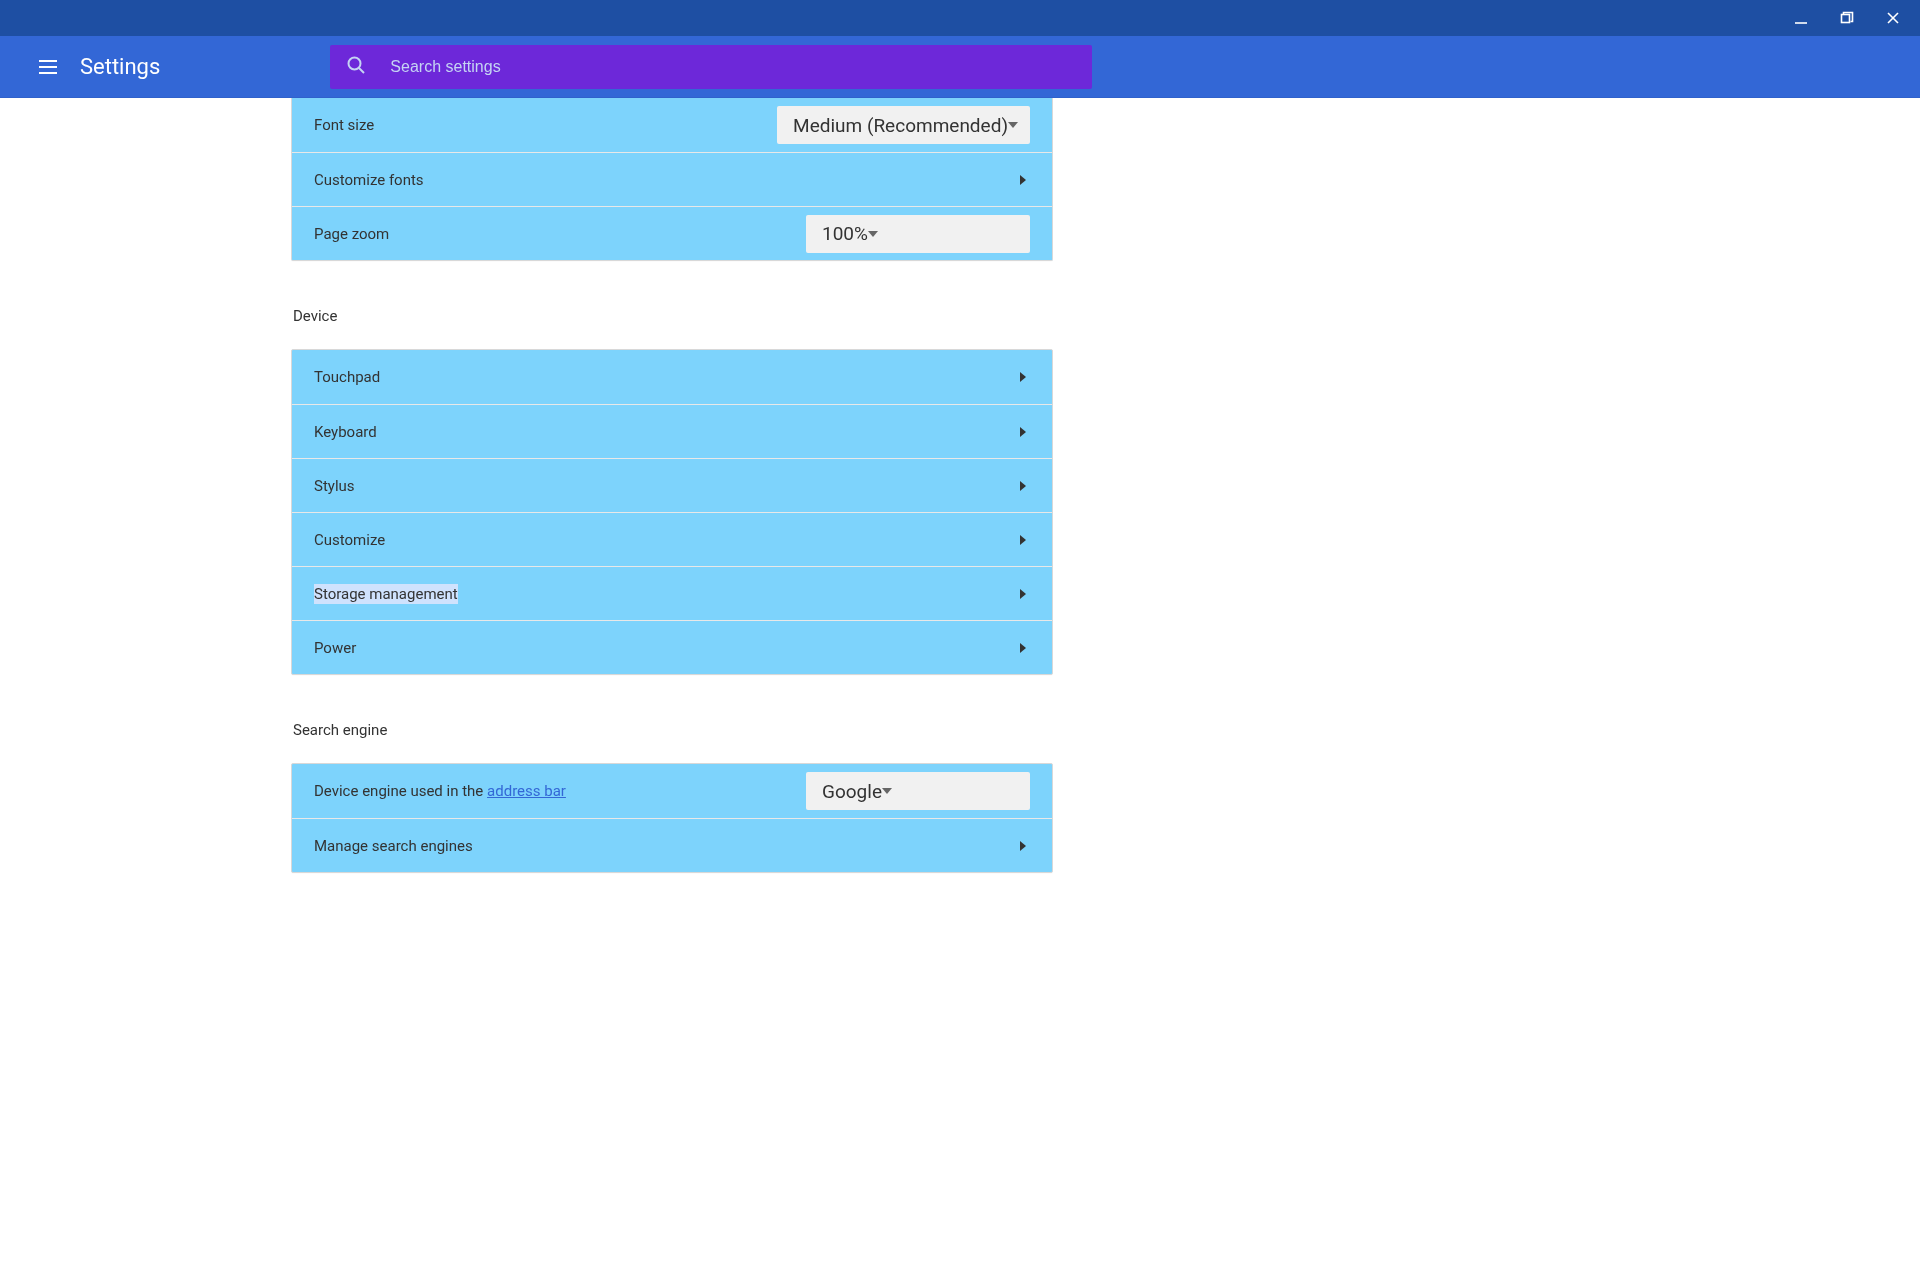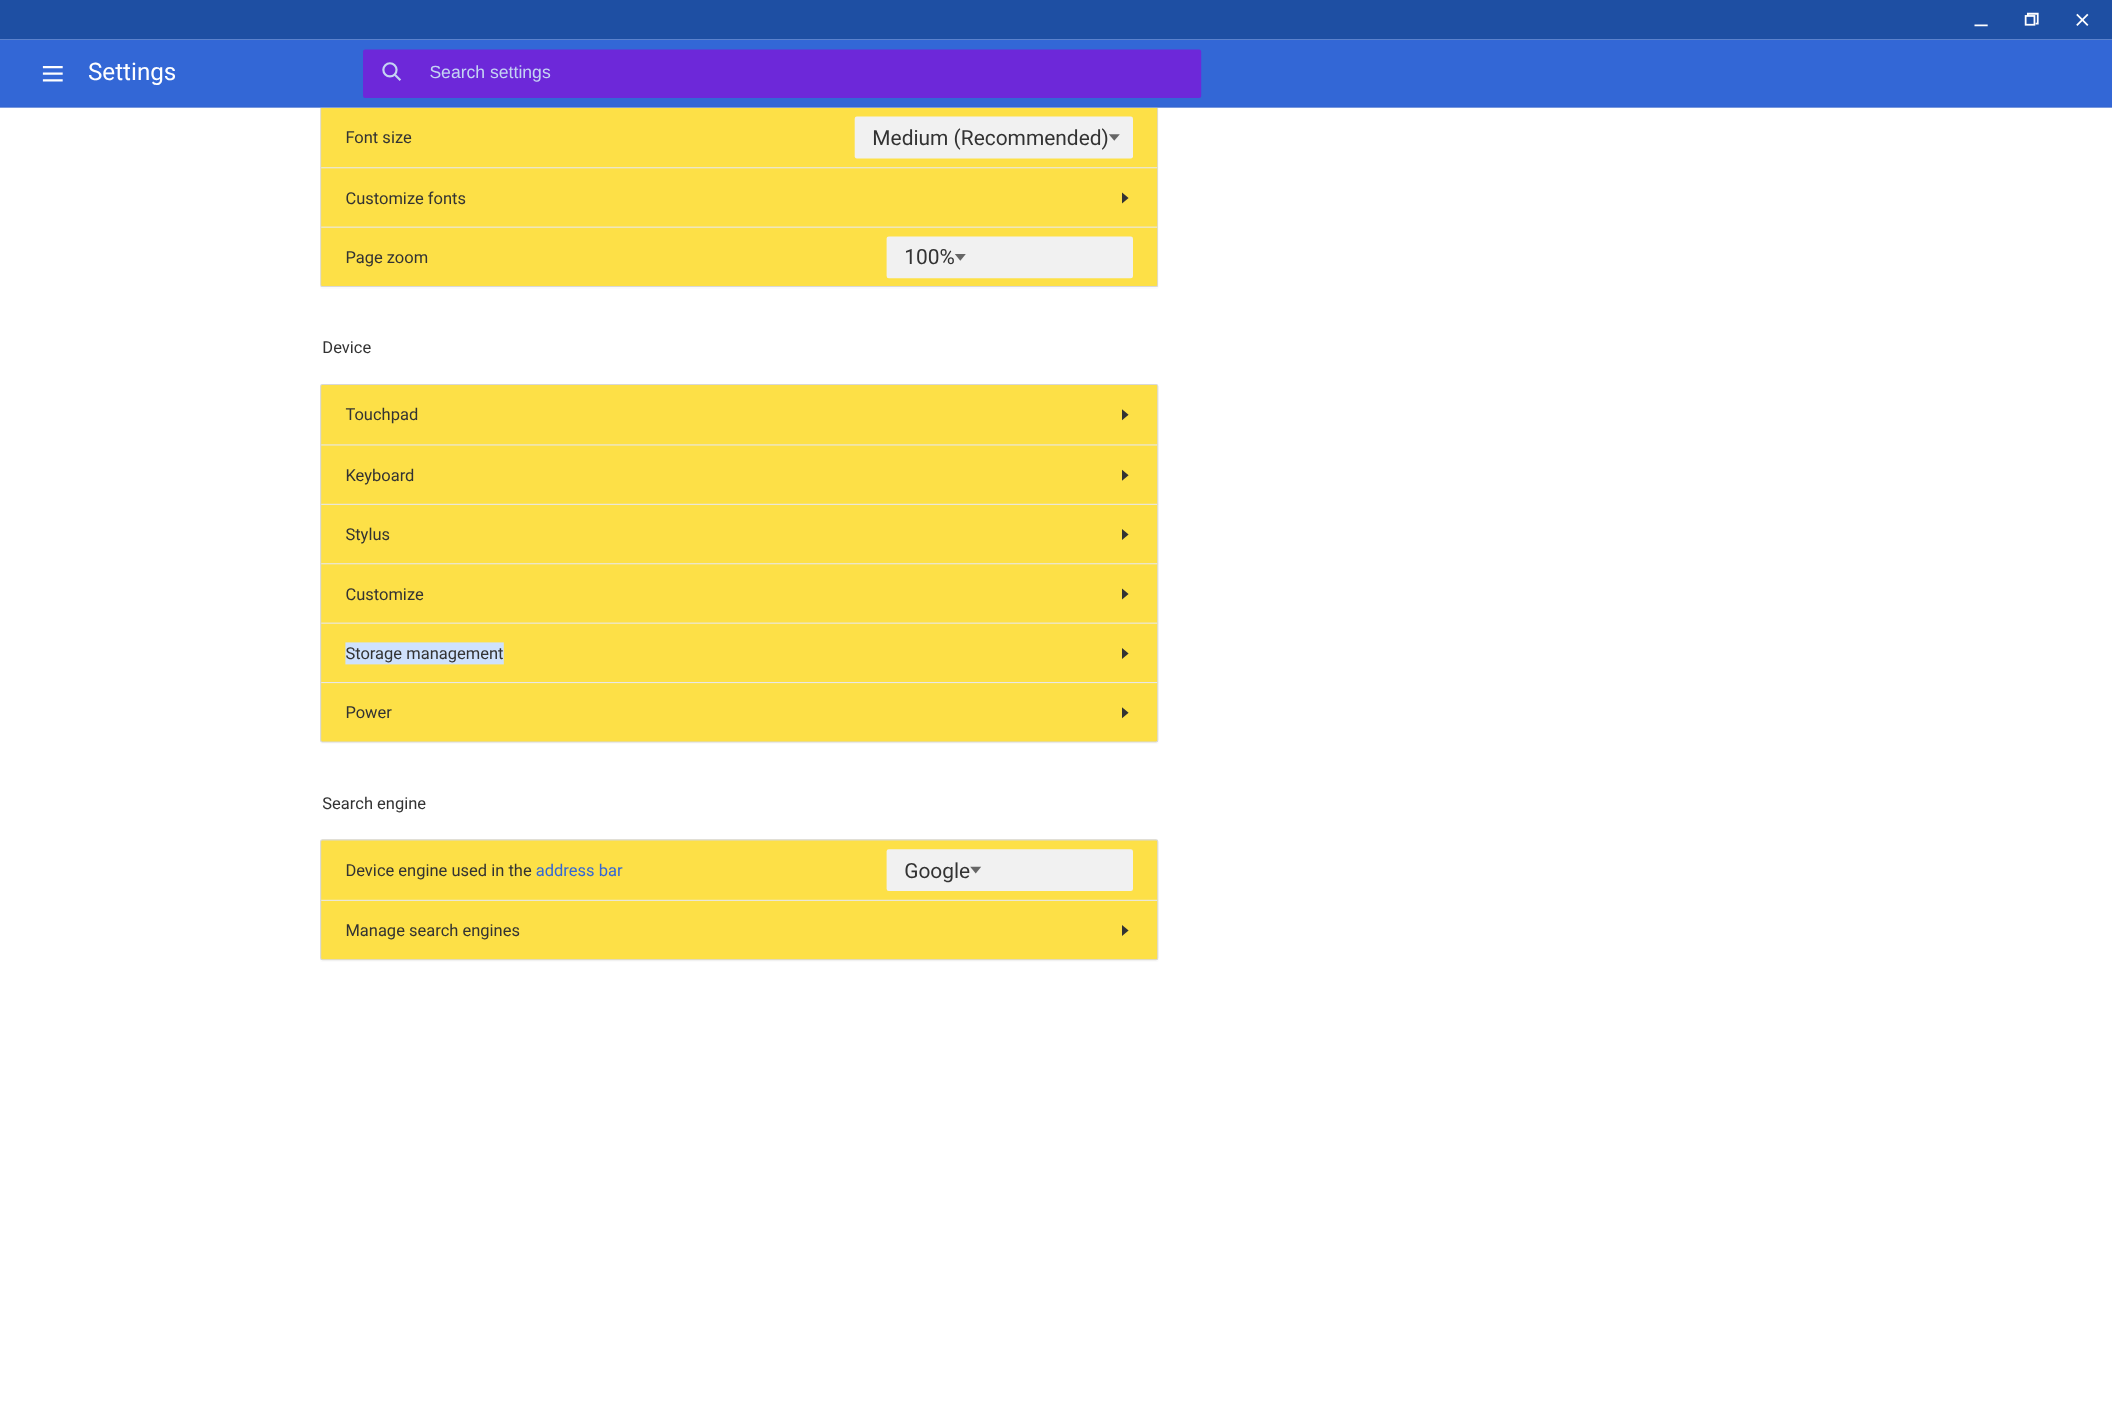--- a/index.html
+++ b/index.html
@@ -80,21 +80,21 @@
     }
     .scroll-inner {
       width: 762px;
       margin-left: 291px;
       padding-top: 0;
       padding-bottom: 40px;
     }
     .card {
       border: 1px solid #d8d8d8;
       border-radius: 2px;
-      background:#fde047;
+      background:#7dd3fc;
       box-shadow: 0 1px 1px rgba(0,0,0,0.02);
     }
     .row {
       display:flex;
       align-items:center;
       justify-content:space-between;
       min-height: 54px;
       padding: 0 22px;
       cursor:pointer;
       border-top: 1px solid #e8e8e8;
@@ -134,21 +134,21 @@
       width:0;height:0;
       border-top:5px solid transparent;
       border-bottom:5px solid transparent;
       border-left:6px solid #333;
       margin-right:4px;
     }
     .highlighted {
       background:#cfe2fd;
       padding:1px 0;
     }
-    .link { color:#3367d6; }
+    .link { color:#3367d6;text-decoration:underline; }
     
     .content::-webkit-scrollbar { width:16px; }
     .content::-webkit-scrollbar-track { background:#f1f1f1; }
     .content::-webkit-scrollbar-thumb { background:#c1c1c1; border-radius:0; }
   </style>
 </head>
 <body>
 
 <div class="titlebar">
   <div class="winbtn">

